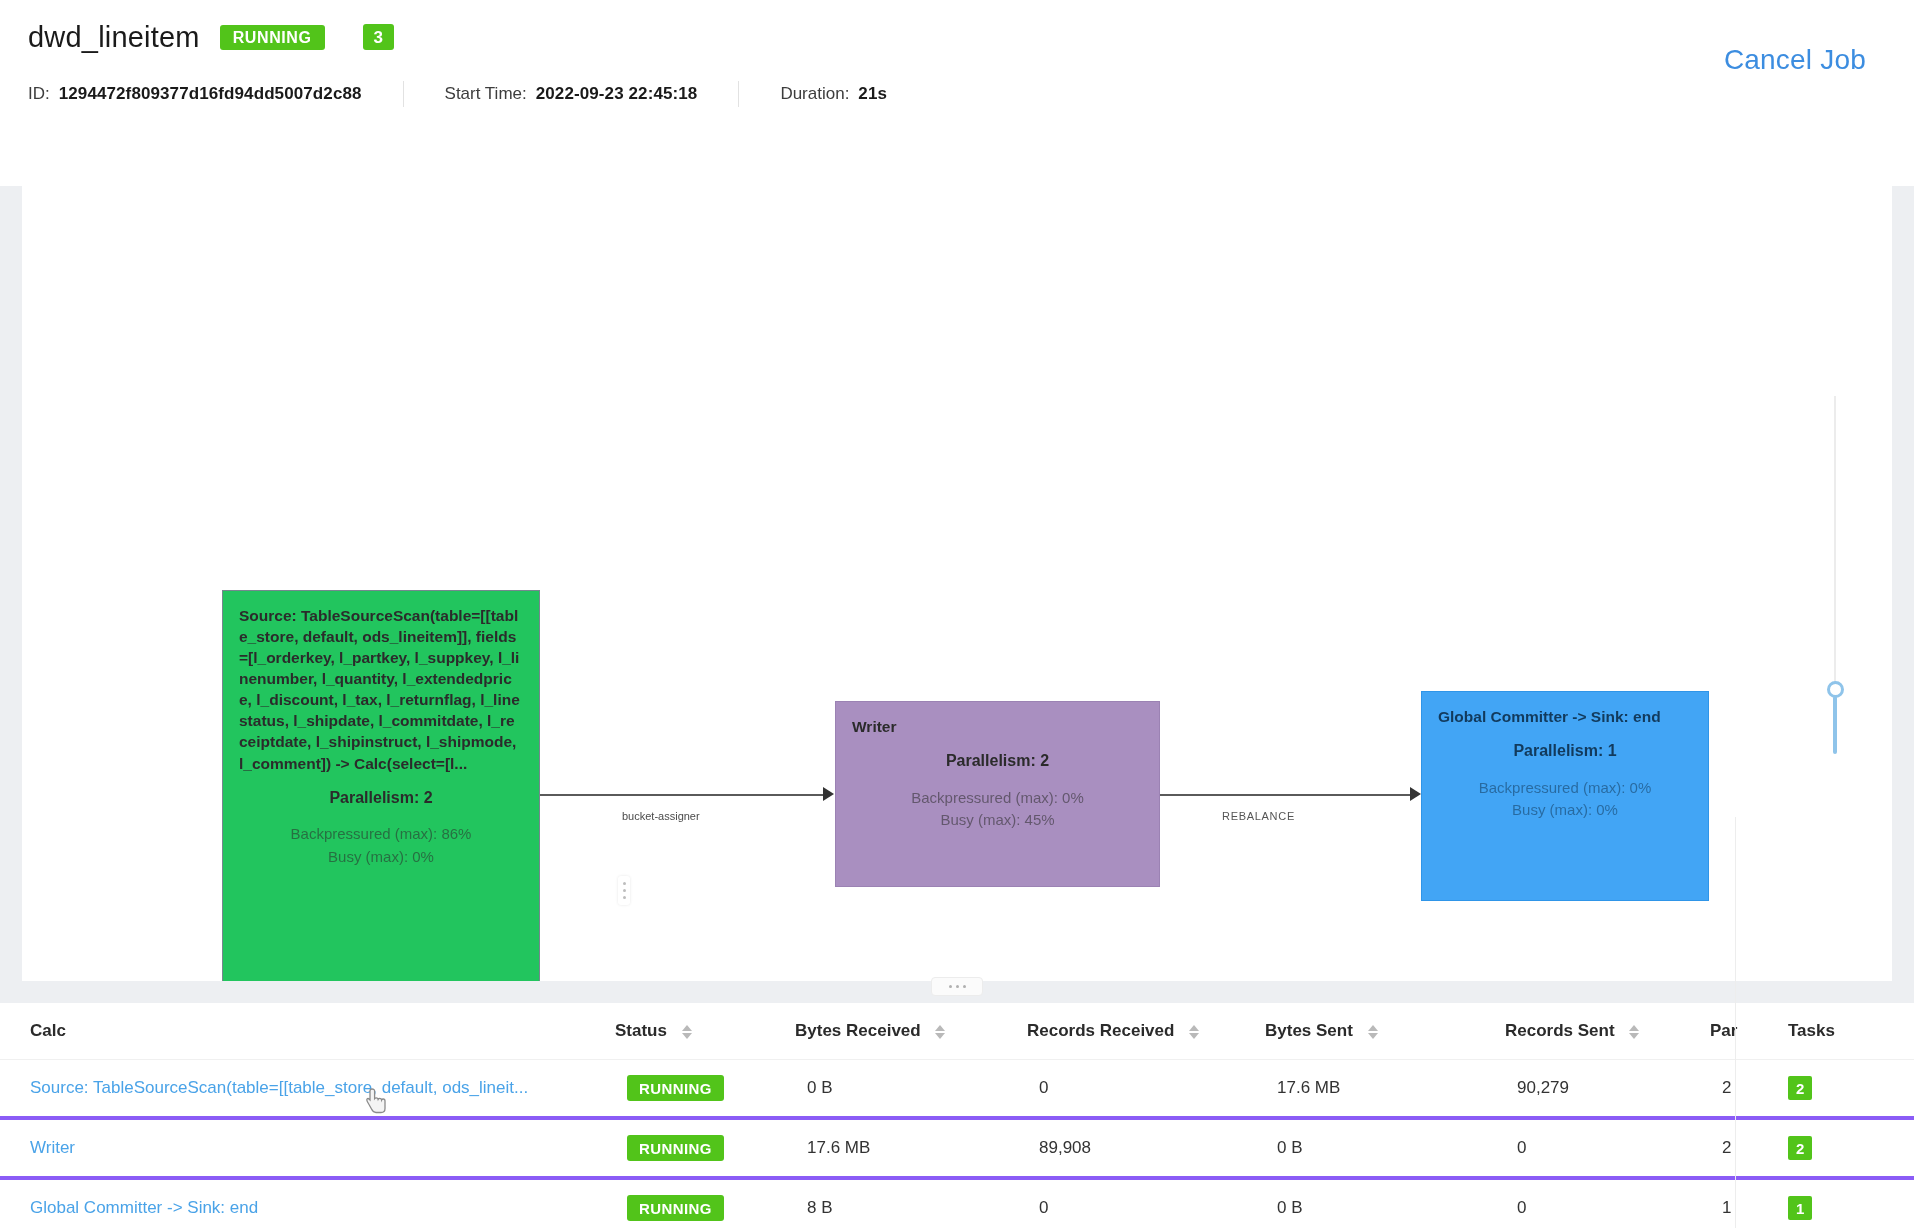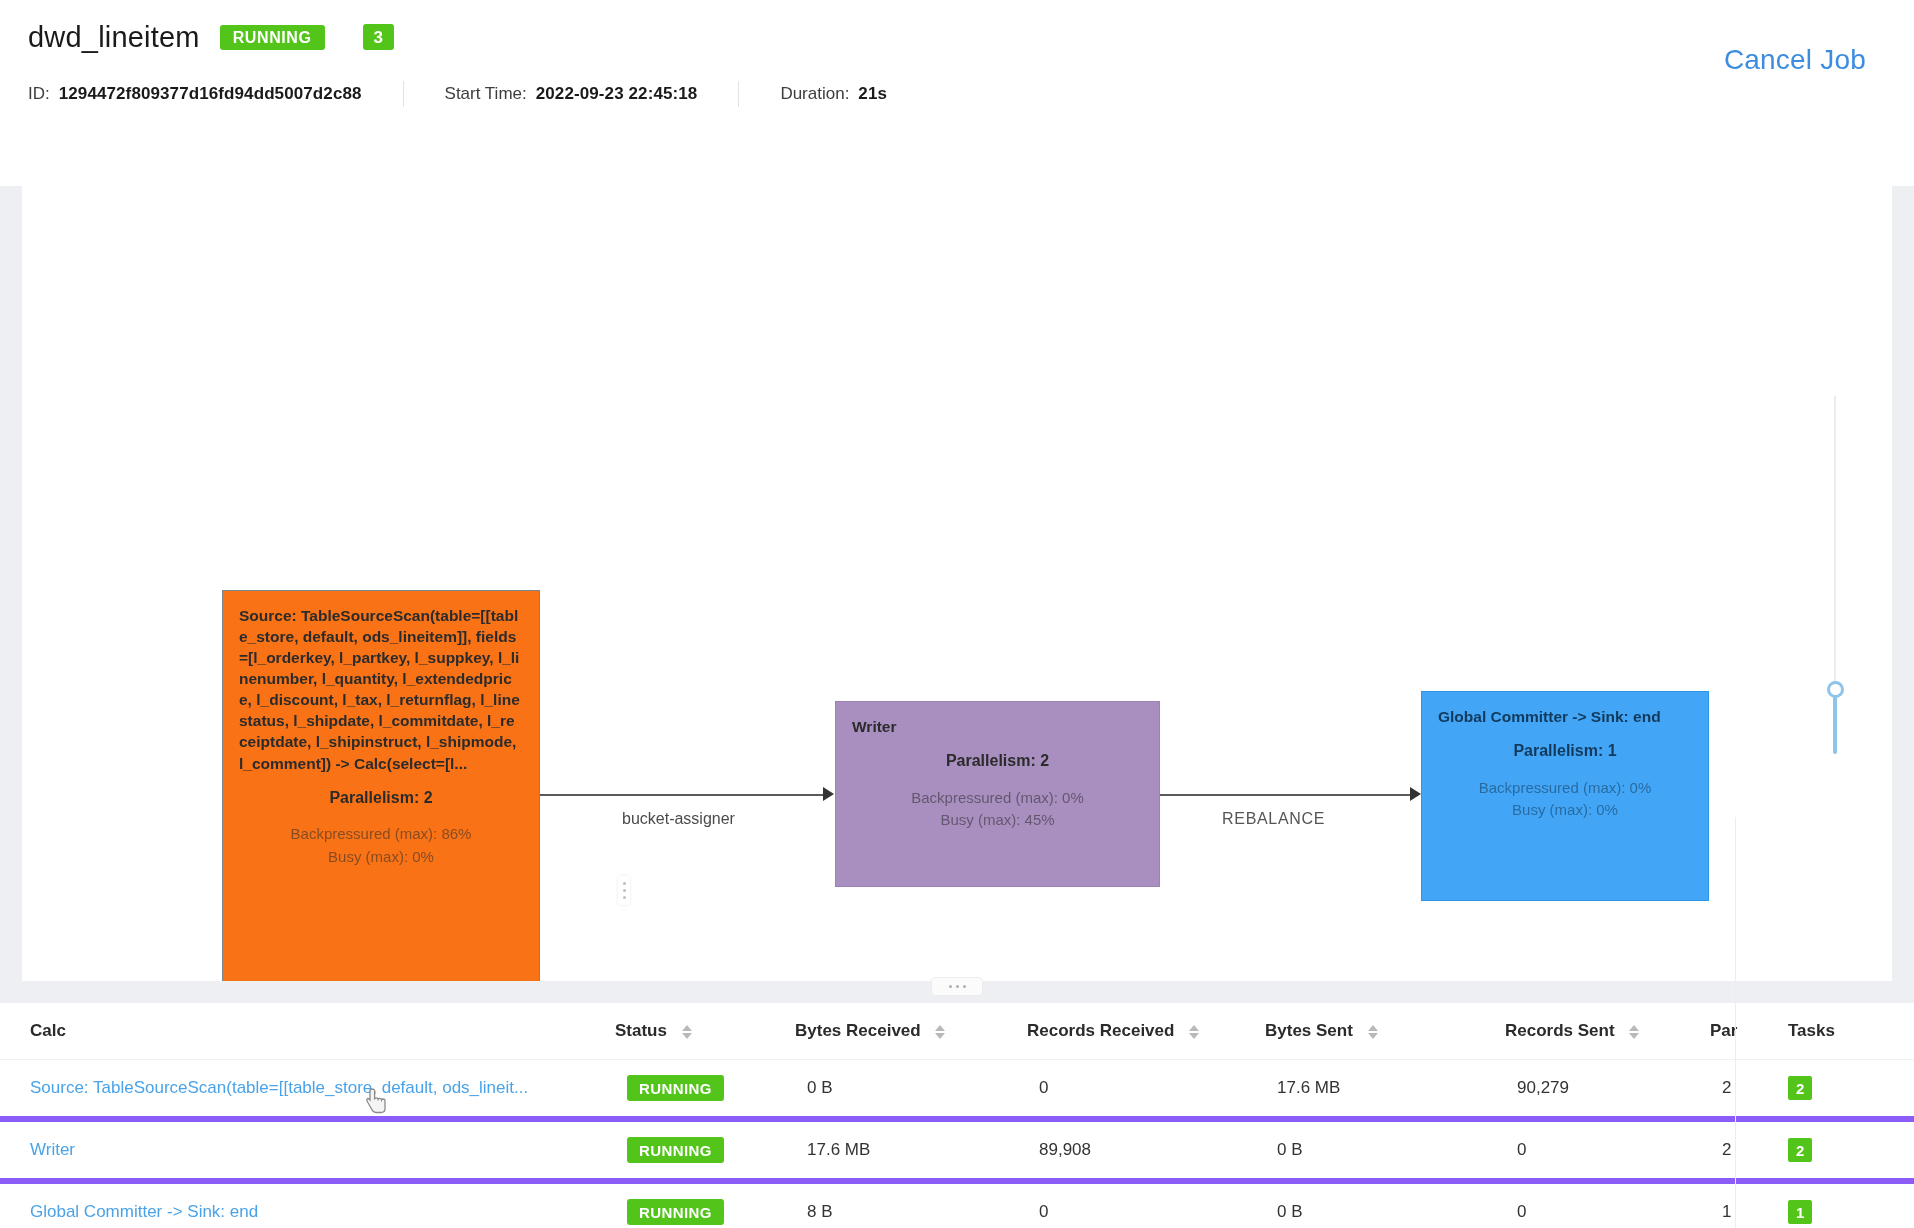--- a/index.html
+++ b/index.html
@@ -73,21 +73,21 @@
     position: absolute; padding: 14px 16px 12px 16px;
     font-size: 15.5px; line-height: 1.36; color: #2b2b2b;
     cursor: pointer;
   }
   .node-title { font-weight: bold; word-break: break-all; }
   .node-par { font-weight: bold; text-align: center; margin-top: 13px; font-size: 16px; }
   .node-metrics { text-align: center; margin-top: 16px; font-size: 15px; opacity: .55; }
 
   #node-source {
     left: 200px; top: 404px; width: 318px; height: 406px;
-    background: #f97316; border: 1px solid #76868f;
+    background: #22c55e; border: 1px solid #76868f;
   }
   #node-source .node-title { font-size: 15.5px; }
   #node-writer {
     left: 813px; top: 515px; width: 325px; height: 186px;
     background: #a98fc0; border: 1px solid #9b82b3;
   }
   #node-writer .node-title { text-align: left; }
   #node-committer {
     left: 1399px; top: 505px; width: 288px; height: 210px;
     background: #42a5f5; border: 1px solid #2f95e8;
@@ -96,21 +96,21 @@
 
   .edge-line {
     position: absolute; height: 1.5px; background: #5a5a5a;
   }
   .edge-arrow {
     position: absolute; width: 0; height: 0;
     border-top: 7px solid transparent; border-bottom: 7px solid transparent;
     border-left: 11px solid #333;
   }
   .edge-label {
-    position: absolute; font-size: 16px; color: #4b4b4b; white-space: nowrap;
+    position: absolute; font-size: 11px; color: #4b4b4b; white-space: nowrap;
   }
   .edge-label.caps { letter-spacing: .7px; color:#555; }
 
   
   .zoom-slider {
     position: absolute; right: 48px; top: 210px; width: 18px; height: 330px;
   }
   .zoom-track {
     position: absolute; left: 8px; top: 0; width: 2px; height: 290px; background: #ececec;
   }
@@ -142,21 +142,21 @@
     background: #ffffff; overflow: hidden;
   }
   table.jobtable { width: 100%; border-collapse: collapse; table-layout: fixed; }
   table.jobtable th {
     font-size: 17px; font-weight: bold; color: #2b2b2b; text-align: left;
     padding: 18px 10px 18px 0; border-bottom: 1px solid #f0f0f0;
     white-space: nowrap; overflow: hidden; position: relative; vertical-align: middle;
   }
   table.jobtable td {
     font-size: 17px; color: #333; padding: 15px 10px 15px 12px;
-    border-bottom: 6px solid #8b5cf6; white-space: nowrap; overflow: hidden;
+    border-bottom: 4px solid #8b5cf6; white-space: nowrap; overflow: hidden;
     vertical-align: middle;
   }
   .col-name   { width: 615px; padding-left: 30px !important; }
   .col-status { width: 180px; }
   .col-br     { width: 232px; }
   .col-rr     { width: 238px; }
   .col-bs     { width: 240px; }
   .col-rs     { width: 205px; }
   .col-par    { width: 60px; }
   .col-tasks  { width: 144px; padding-left: 18px !important; }

